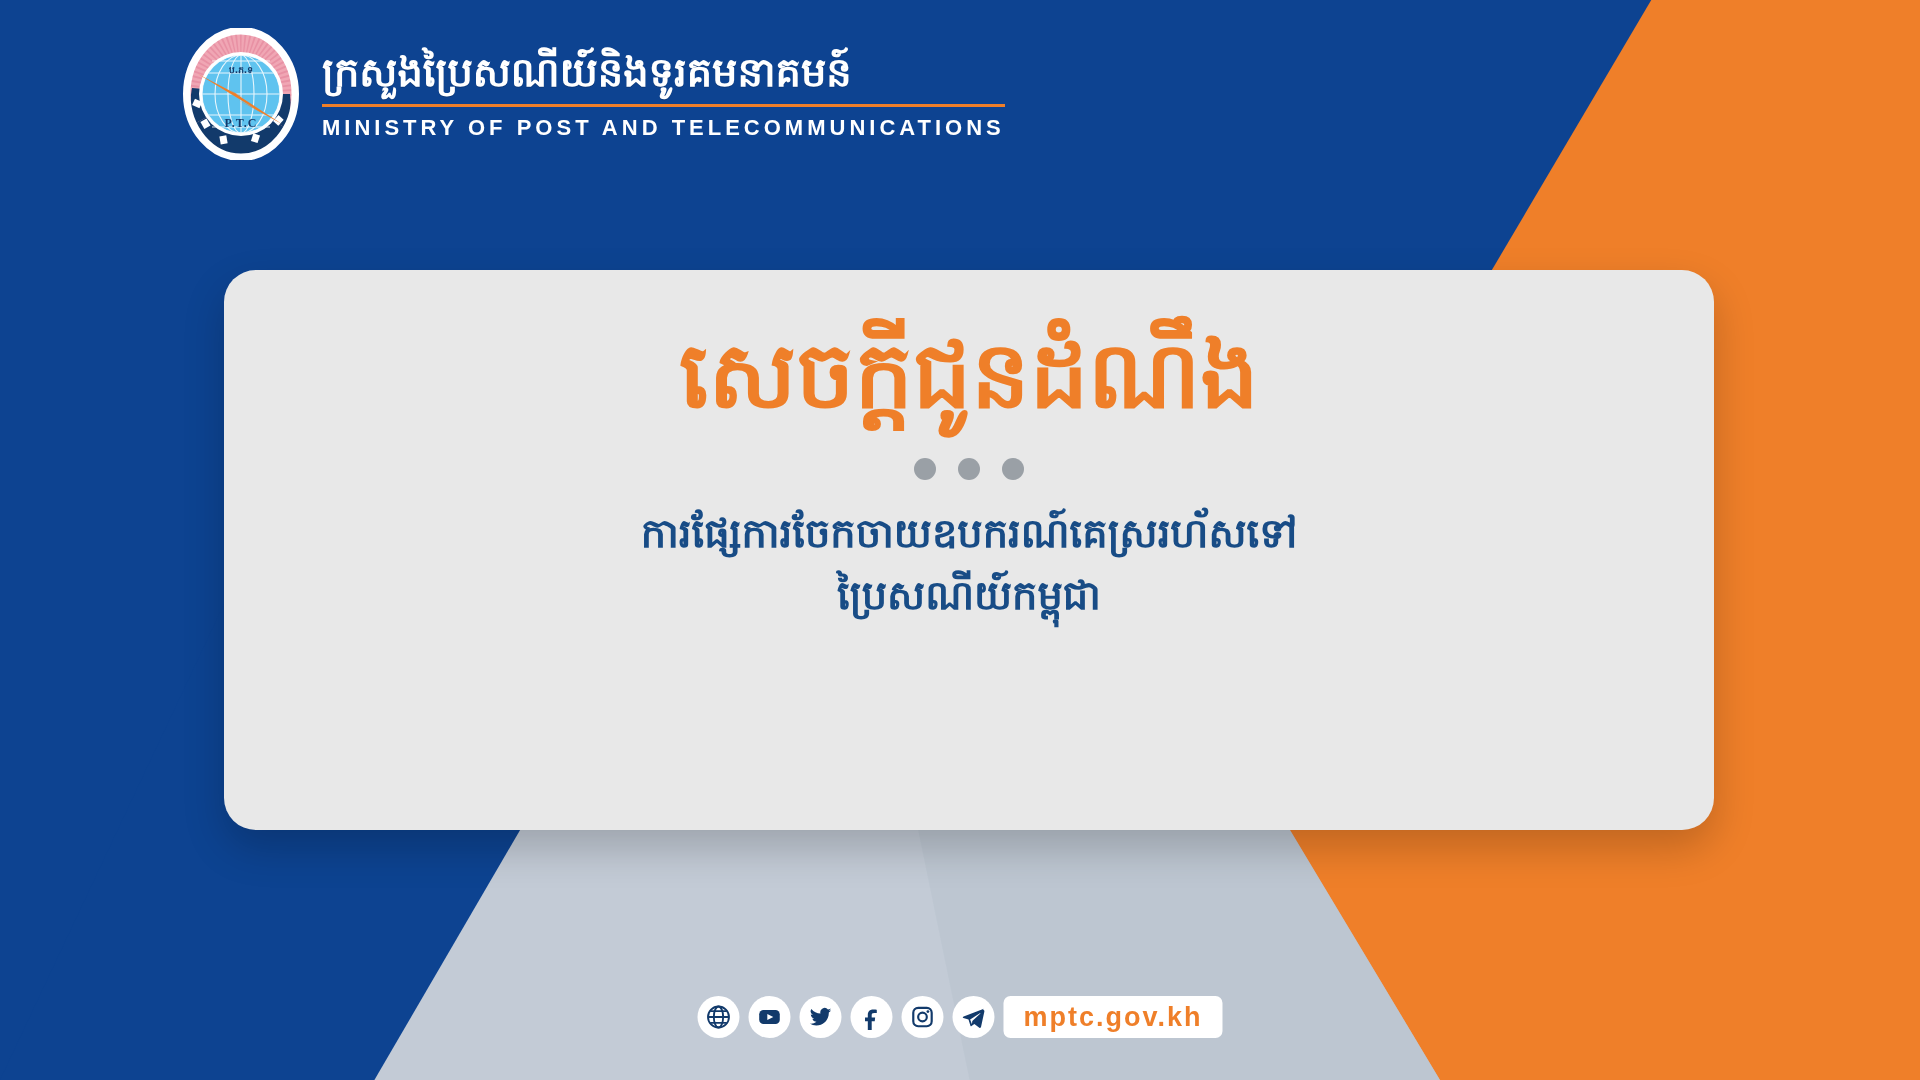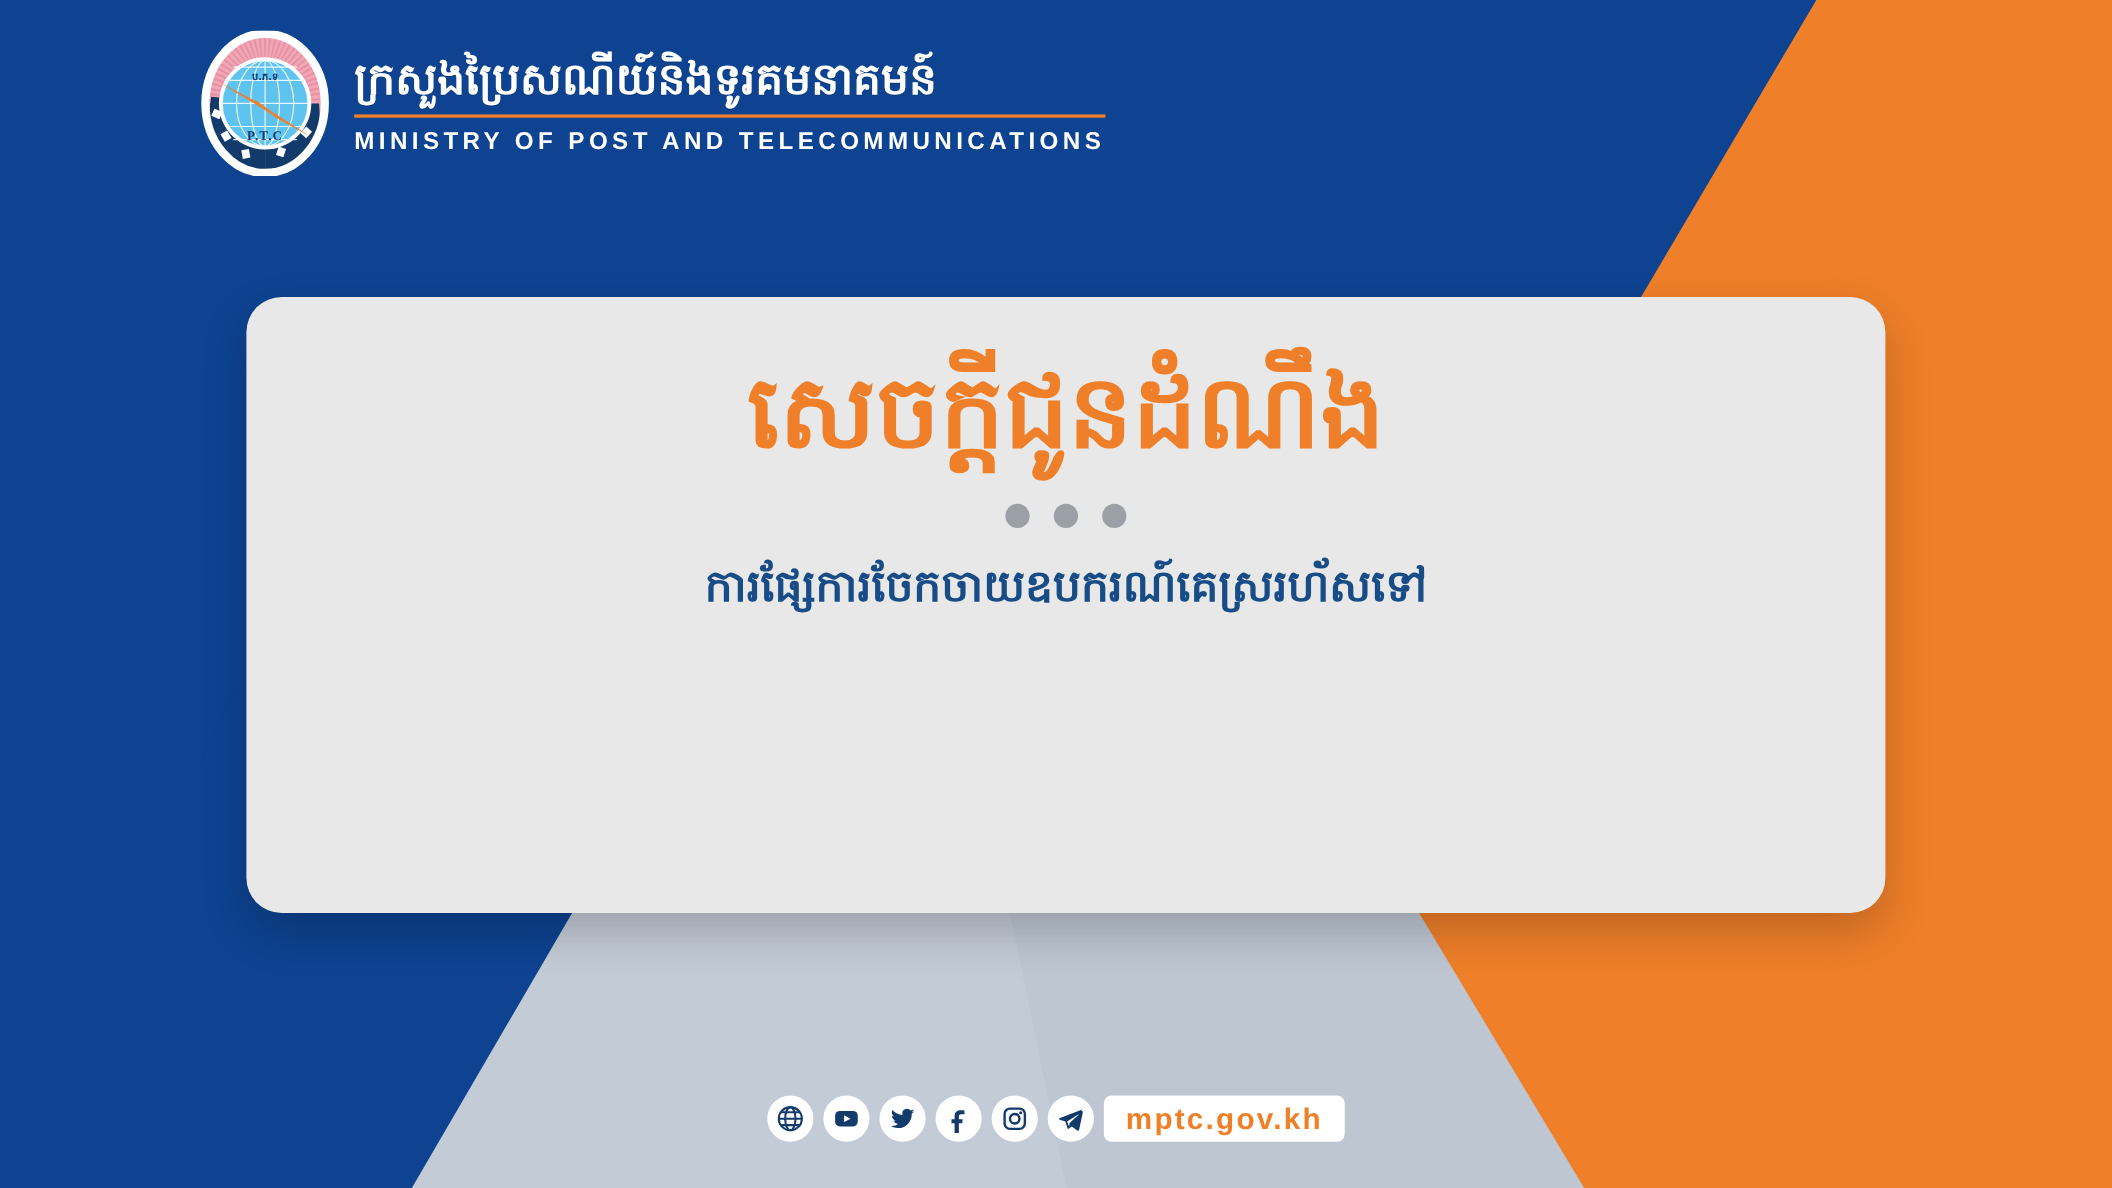--- a/index.html
+++ b/index.html
@@ -269,20 +269,21 @@
     <div class="card-title">សេចក្តីជូនដំណឹង</div>
 
     <div class="dots">
       <span class="dot"></span>
       <span class="dot"></span>
       <span class="dot"></span>
     </div>
 
     <div class="card-sub">
       <div>ការផ្សែការចែកចាយឧបករណ៍គេស្ររហ័សទៅ</div>
+      <div>ប្រៃសណីយ៍កម្ពុជា</div>
     </div>
 
   </div>
 
   <div class="footer">
 
     <a class="soc">
       <svg width="28" height="28" viewBox="0 0 24 24" fill="none" stroke="#123a6b" stroke-width="1.6">
         <circle cx="12" cy="12" r="9"></circle>
         <ellipse cx="12" cy="12" rx="4" ry="9"></ellipse>

